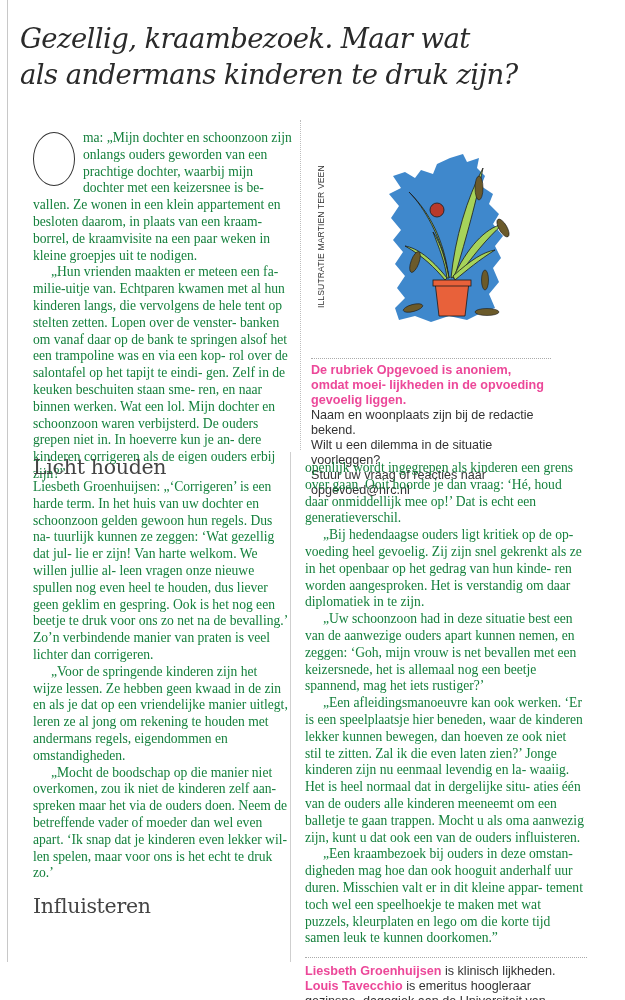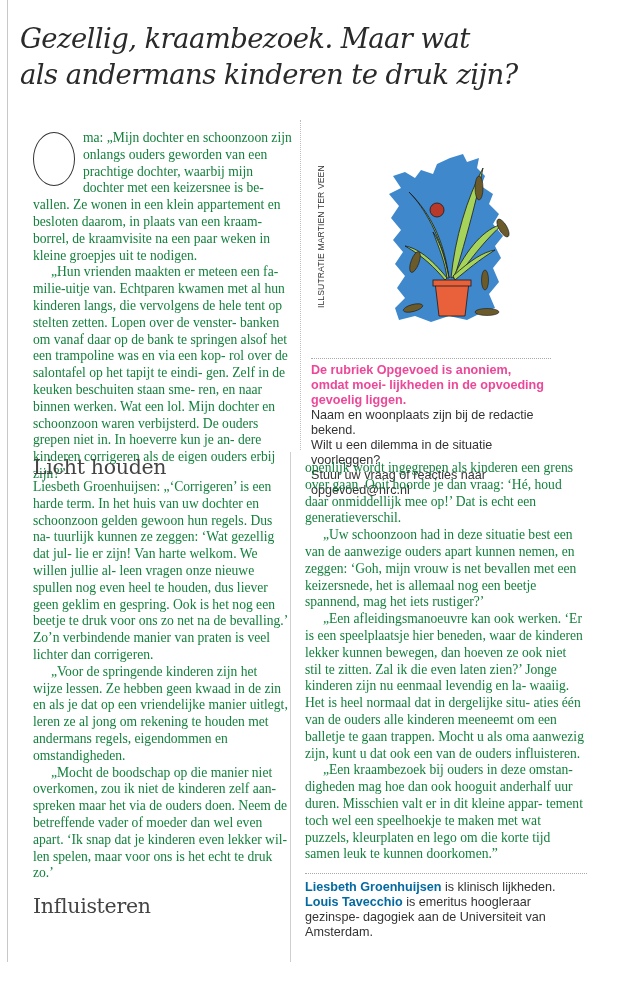--- a/index.html
+++ b/index.html
@@ -55,21 +55,21 @@
 
   .subhead {
     font-family: "DejaVu Serif", serif; font-weight: 200; font-size: 20.5px; line-height: 24px; color: #444; letter-spacing: -0.3px;
   }
   .subhead.second { margin-top: 12px; margin-bottom: 4px; }
 
   .bios {
     margin-top: 10px; border-top: 1px dotted #aaa; padding-top: 6px;
     font-family: "Liberation Sans", sans-serif; font-size: 12.6px; line-height: 15px; color: #333; width: 282px;
   }
-  .bios b { color: #0369a1; }
+  .bios b { color: #ec4899; }
 </style>
 </head>
 <body>
 
 <div class="left-rule"></div>
 
 <h1 class="headline">
   <span>Gezellig, kraambezoek. Maar wat</span><br>
   <span>als andermans kinderen te druk zijn?</span>
 </h1>
@@ -125,20 +125,21 @@
     <p class="indent">„Voor de springende kinderen zijn het wijze lessen. Ze hebben geen kwaad in de zin en als je dat op een vriendelijke manier uitlegt, leren ze al jong om rekening te houden met andermans regels, eigendommen en omstandigheden.</p>
     <p class="indent">„Mocht de boodschap op die manier niet overkomen, zou ik niet de kinderen zelf aan- spreken maar het via de ouders doen. Neem de betreffende vader of moeder dan wel even apart. ‘Ik snap dat je kinderen even lekker wil- len spelen, maar voor ons is het echt te druk zo.’</p>
   </div>
   <h2 class="subhead second">Influisteren</h2>
 
 </div>
 
 <div class="col-right">
   <div class="body-text">
     <p>openlijk wordt ingegrepen als kinderen een grens over gaan. Ooit hoorde je dan vraag: ‘Hé, houd daar onmiddellijk mee op!’ Dat is echt een generatieverschil.</p>
+    <p class="indent">„Bij hedendaagse ouders ligt kritiek op de op- voeding heel gevoelig. Zij zijn snel gekrenkt als ze in het openbaar op het gedrag van hun kinde- ren worden aangesproken. Het is verstandig om daar diplomatiek in te zijn.</p>
     <p class="indent">„Uw schoonzoon had in deze situatie best een van de aanwezige ouders apart kunnen nemen, en zeggen: ‘Goh, mijn vrouw is net bevallen met een keizersnede, het is allemaal nog een beetje spannend, mag het iets rustiger?’</p>
     <p class="indent">„Een afleidingsmanoeuvre kan ook werken. ‘Er is een speelplaatsje hier beneden, waar de kinderen lekker kunnen bewegen, dan hoeven ze ook niet stil te zitten. Zal ik die even laten zien?’ Jonge kinderen zijn nu eenmaal levendig en la- waaiig. Het is heel normaal dat in dergelijke situ- aties één van de ouders alle kinderen meeneemt om een balletje te gaan trappen. Mocht u als oma aanwezig zijn, kunt u dat ook een van de ouders influisteren.</p>
     <p class="indent">„Een kraambezoek bij ouders in deze omstan- digheden mag hoe dan ook hooguit anderhalf uur duren. Misschien valt er in dit kleine appar- tement toch wel een speelhoekje te maken met wat puzzels, kleurplaten en lego om die korte tijd samen leuk te kunnen doorkomen.”</p>
   </div>
   <div class="bios">
     <div><b>Liesbeth Groenhuijsen</b><span> is klinisch lijkheden.</span></div>
     <div><b>Louis Tavecchio</b><span> is emeritus hoogleraar gezinspe- dagogiek aan de Universiteit van Amsterdam.</span></div>
   </div>
 </div>
 

